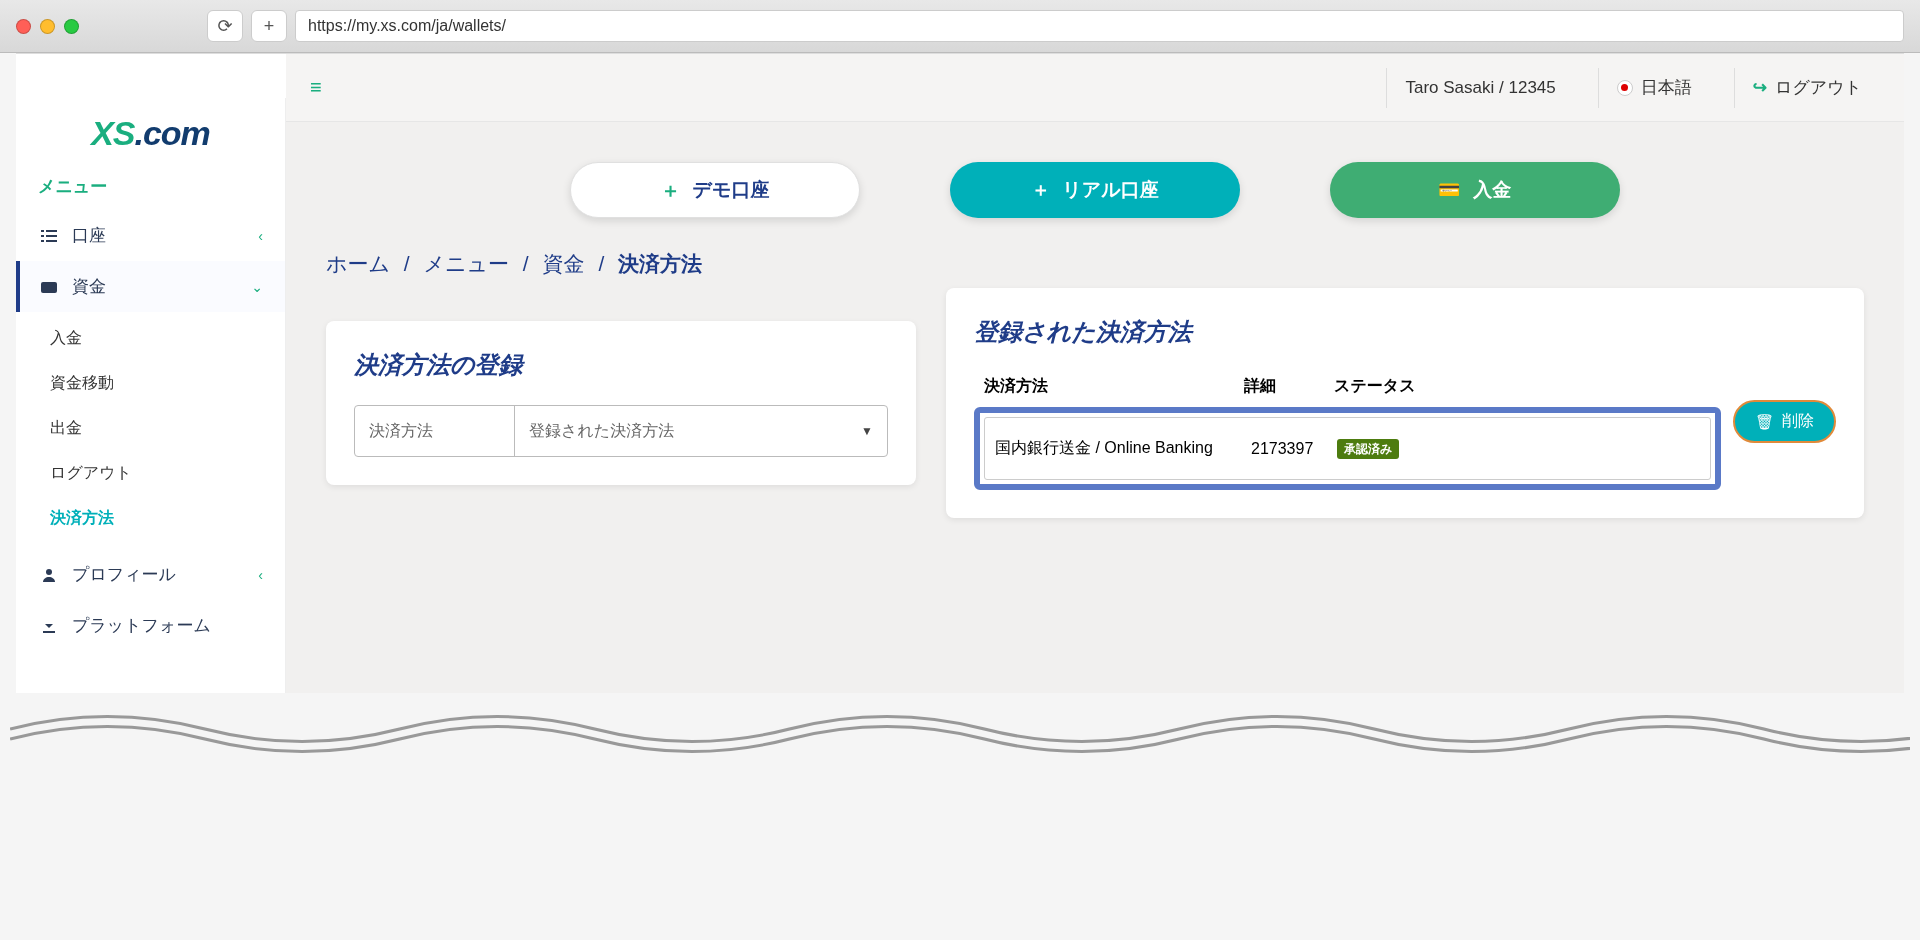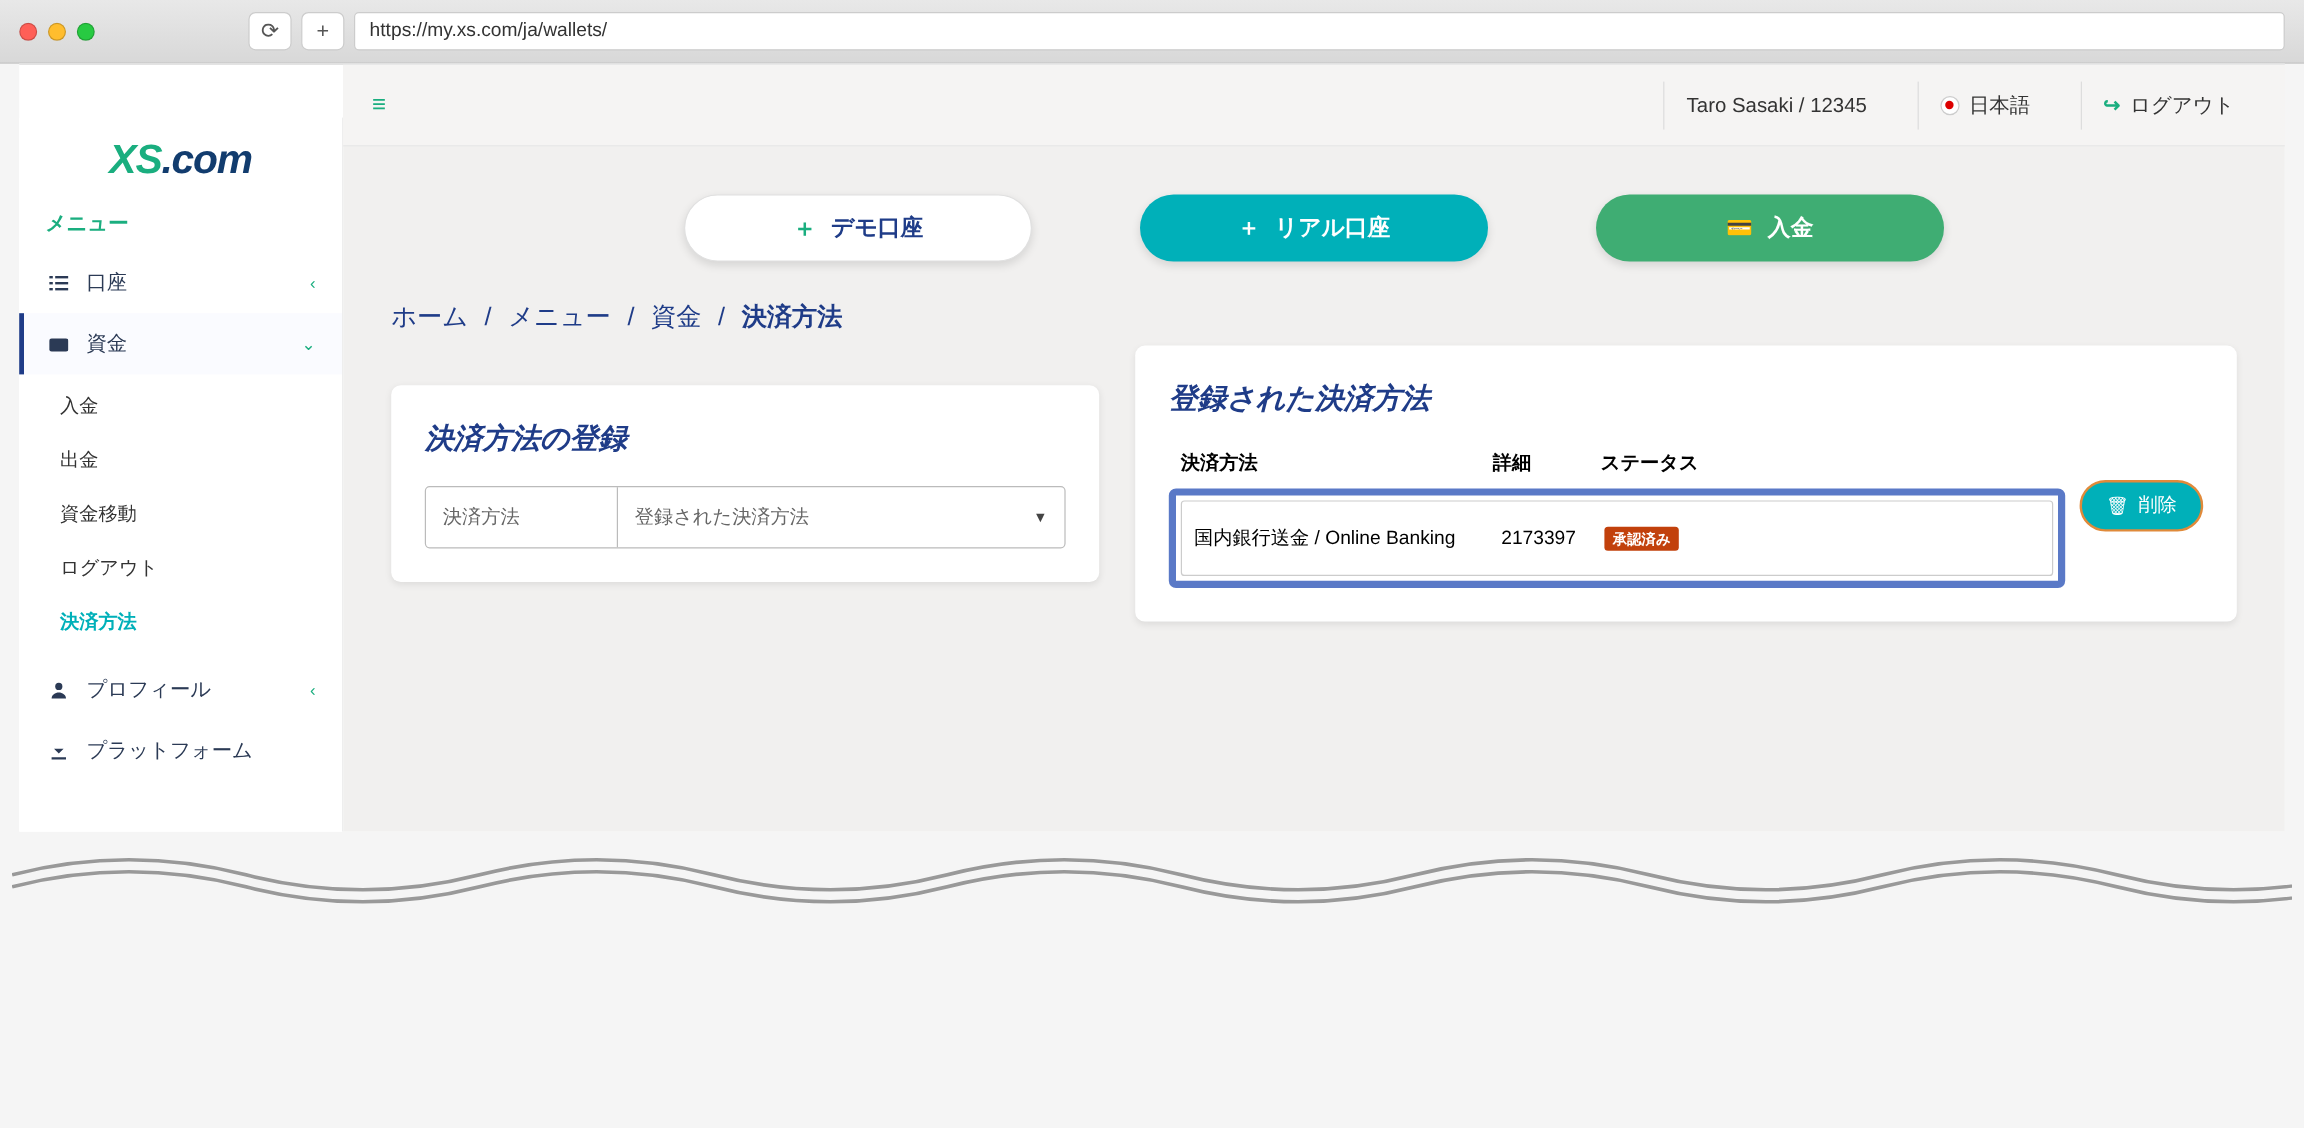--- a/index.html
+++ b/index.html
@@ -68,21 +68,21 @@
 .table-inner { flex: 1; }
 .table-head { display: flex; font-weight: 700; padding: 4px 10px 10px; font-size: 16px; }
 .th1 { flex: 0 0 260px; }
 .th2 { flex: 0 0 90px; }
 .th3 { flex: 1; }
 .table-row-wrap { border: 6px solid #5a79c7; border-radius: 6px; padding: 4px; }
 .table-row { display: flex; align-items: center; background: #fff; border: 1px solid #ccc; border-radius: 3px; padding: 20px 10px; font-size: 16px; }
 .td1 { flex: 0 0 256px; }
 .td2 { flex: 0 0 86px; }
 .td3 { flex: 1; }
-.badge { background: #c2410c; color: #fff; font-size: 12px; padding: 3px 7px; border-radius: 3px; font-weight: 600; }
+.badge { background: #4d7c0f; color: #fff; font-size: 12px; padding: 3px 7px; border-radius: 3px; font-weight: 600; }
 .delete-btn { background: #00b0b9; color: #fff; border: 2px solid #e08a3a; border-radius: 22px; padding: 9px 20px; font-size: 16px; display: flex; align-items: center; gap: 8px; cursor: pointer; margin-top: 28px; }
 .trash-icon { font-size: 15px; }
 
 .wave-footer { height: 60px; margin: -10px 10px 10px; }
 .wave-footer svg { width: 100%; height: 100%; }
 
 .mi-icon svg { width: 16px; height: 16px; fill: currentColor; }
 </style>
 </head>
 <body>
@@ -125,22 +125,22 @@
       <span class="mi-icon">
           <svg viewBox="0 0 16 16">
             <rect x="0" y="3" width="16" height="11" rx="2"></rect>
           </svg>
         </span>
       <span>資金</span>
       <span class="chev down">⌄</span>
     </div>
     <div class="submenu">
       <div class="sub-item">入金</div>
+      <div class="sub-item">資金移動</div>
       <div class="sub-item">出金</div>
-      <div class="sub-item">資金移動</div>
       <div class="sub-item">ログアウト</div>
       <div class="sub-item active">決済方法</div>
     </div>
 
     <div class="menu-item">
       <span class="mi-icon">
           <svg viewBox="0 0 16 16">
             <circle cx="8" cy="5" r="3"></circle>
             <path d="M2 15c0-3 3-5 6-5s6 2 6 5z"></path>
           </svg>

